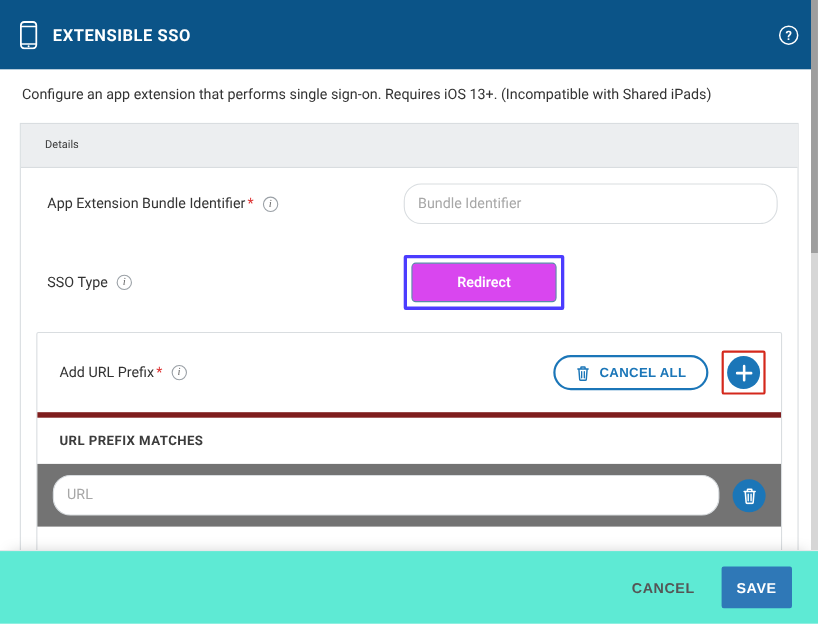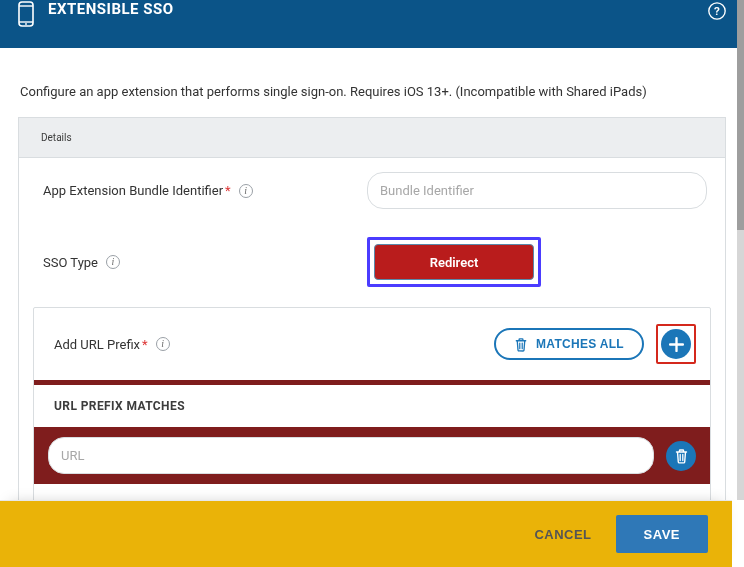--- a/index.html
+++ b/index.html
@@ -6,37 +6,36 @@
   body {
     font-family: -apple-system, "Segoe UI", Roboto, Arial, sans-serif;
     background: #fff;
     width: 744px;
     height: 567px;
     overflow: hidden;
     position: relative;
   }
   .header {
     background: #0b5488;
-    height: 48px;
+    height: 63px;
     display: flex;
-    align-items: flex-start;
+    align-items: center;
     padding: 0 16px;
     color: #fff;
   }
   .header .icon { width: 20px; height: 28px; margin-right: 12px; display:flex; align-items:center; justify-content:center; }
   .header h1 { font-size: 15px; font-weight: 700; letter-spacing: 0.5px; flex: 1; }
   .header .help { width: 22px; height: 22px; display:flex; align-items:center; justify-content:center; }
   .header .help svg circle { stroke:#fff; stroke-width:1.5; fill:none; }
   .header .help svg text { fill:#fff; font-size:13px; font-weight:600; }
 
   .scroll-area {
     height: 452px;
     overflow-y: auto;
     padding: 0;
-    margin-top: 20px;
   }
   .desc {
     font-size: 13px;
     color: #333;
     padding: 16px 20px 18px 20px;
   }
   .panel {
     border: 1px solid #d9dde0;
     background: #fff;
     margin: 0 18px 0 18px;
@@ -91,22 +90,22 @@
     border-radius: 2px;
   }
   .seg-btn {
     height: 36px;
     display:flex; align-items:center; justify-content:center;
     font-size:13px;
     cursor:pointer;
     user-select:none;
   }
   .seg-redirect {
-    width: 160px;
-    background: #b91c1c;
+    width: 132px;
+    background: #d946ef;
     color: #fff;
     border: 1px solid #5a89aa;
     border-radius: 4px;
     font-weight: 600;
   }
   .seg-credential {
     width: 150px;
     background: #fff;
     color: #333;
     border: 1px solid #d9dde0;
@@ -157,55 +156,55 @@
 
   .sub-label {
     padding: 14px 20px 14px 20px;
     font-size: 12px;
     font-weight: 700;
     color: #3c3c3c;
     letter-spacing: 0.4px;
     border-top: 5px solid #7f1d1d;
   }
   .url-row {
-    background: #7f1d1d;
+    background: #737373;
     padding: 10px 14px;
     display:flex;
     align-items:center;
     gap: 12px;
   }
   .url-row input { flex:1; background:#fff; }
   .row-del {
     width: 30px; height:30px; border-radius:50%;
     background:#1b76b8; display:flex; align-items:center; justify-content:center;
     cursor:pointer;
   }
   .row-del svg { width:15px; height:16px; }
   .sub-panel .spacer { height:26px; }
 
   .footer {
-    position:absolute; left:0; right:12px; bottom:0;
+    position:absolute; left:0; right:0; bottom:0;
     height:67px;
-    background:#eab308;
+    background:#5eead4;
     border-top:1px solid #e6e8ea;
     display:flex;
     align-items:center;
     justify-content:flex-end;
     padding: 0 24px;
     gap: 18px;
     box-shadow: 0 -6px 14px -10px rgba(0,0,0,0.25);
   }
   .btn-cancel {
     font-size:13px; font-weight:700; color:#555; letter-spacing:0.5px;
     background:none; border:none; cursor:pointer; padding:10px 6px;
   }
   .btn-save {
     font-size:13px; font-weight:700; color:#fff; letter-spacing:0.5px;
     background:#2f78b7; border:none; cursor:pointer;
-    border-radius:2px; height:38px; padding:0 28px;
+    border-radius:2px; height:38px; padding:0 14px;
   }
 
   
   .right-edge { position:absolute; top:0; right:0; width:7px; height:500px; background:#d6d6d6; }
   .right-edge-inner { position:absolute; top:0; right:0; width:7px; height:230px; background:#9e9e9e; }
 </style>
 </head>
 <body>
 
 <div class="header">
@@ -260,21 +259,21 @@
         <div class="lbl">
           <span>Add URL Prefix</span>
           <span class="req">*</span>
           <span class="info-circle">i</span>
         </div>
         <button class="del-all">
           <svg viewBox="0 0 14 16">
             <path d="M2 4h10M5 4V2.5A.5.5 0 015.5 2h3a.5.5 0 01.5.5V4M3 4l.8 10a1 1 0 001 .9h4.4a1 1 0 001-.9L11 4" fill="none" stroke="#1b76b8" stroke-width="1.4" stroke-linecap="round"></path>
             <path d="M5.7 6.5v6M8.3 6.5v6" stroke="#1b76b8" stroke-width="1.3" stroke-linecap="round"></path>
           </svg>
-          <span>MATCHES ALL</span>
+          <span>CANCEL ALL</span>
         </button>
         <div class="add-highlight">
           <div class="add-btn">
             <svg viewBox="0 0 16 16">
               <path d="M8 2v12M2 8h12" stroke="#fff" stroke-width="2.2" stroke-linecap="round"></path>
             </svg>
           </div>
         </div>
       </div>
       <div class="sub-label">URL PREFIX MATCHES</div>

